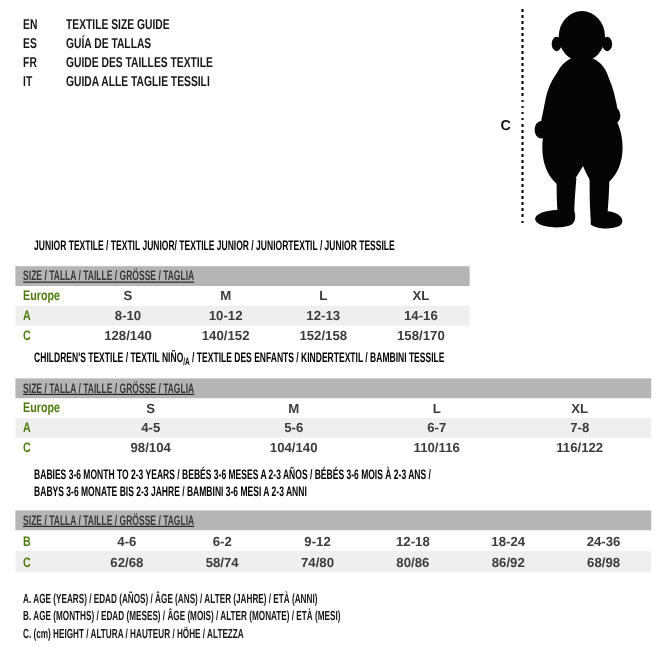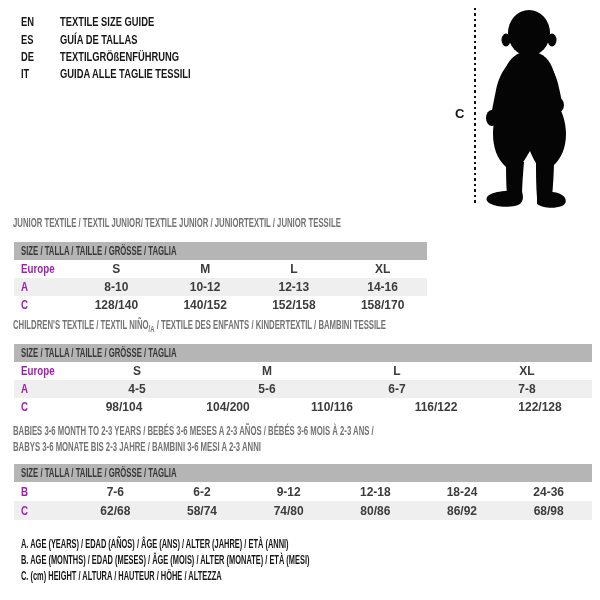--- a/index.html
+++ b/index.html
@@ -17,40 +17,40 @@
   .lang-code,.lang-title{font-size:13px;font-weight:700;color:#161616;}
   .lang-code{width:39px;flex:0 0 39px;}
 
   
   .dash-line{position:absolute;left:474px;top:8px;width:2px;height:198px;
     background:repeating-linear-gradient(to bottom,#111 0 2.5px,transparent 2.5px 5.5px);}
   .figure-label{position:absolute;left:455px;top:106px;font-size:13px;font-weight:700;color:#111;}
   .baby-svg{position:absolute;left:478px;top:8px;}
 
   
-  .t-title{position:absolute;left:13px;font-size:12.5px;font-weight:700;color:#737373;white-space:nowrap;}
+  .t-title{position:absolute;left:31px;font-size:12.5px;font-weight:700;color:#000000;white-space:nowrap;}
   #title1{top:216px;}
   #title2{top:318px;}
   #title3{top:424px;}
   #title3 .tline{height:16px;}
   .subsc{font-size:9.5px;position:relative;top:2.5px;}
 
   
   .size-table{position:absolute;left:14px;}
   #table1{top:242px;width:413px;}
   #table2{top:344px;width:578px;}
   #table3{top:464px;width:578px;}
   .band{height:18px;background:#b5b5b5;display:flex;align-items:center;
-        padding-left:7px;box-sizing:border-box;}
+        padding-left:7px;box-sizing:border-box;text-decoration:underline;}
   .band-text{font-size:12.5px;font-weight:700;color:#383838;}
   .trow{display:flex;height:18px;align-items:center;}
   #table3 .trow{height:19px;}
   .trow.shaded{background:#efefef;}
   .cl{width:58px;flex:0 0 58px;box-sizing:border-box;padding-left:7px;
-      font-size:12.5px;font-weight:700;color:#a21caf;}
+      font-size:12.5px;font-weight:700;color:#4d7c0f;}
   .cv{flex:1;text-align:center;font-size:12px;font-weight:700;color:#3c3c3c;}
 
   
   .footnotes{position:absolute;left:21px;top:537px;}
   .fn{height:16px;font-size:12px;font-weight:700;color:#161616;white-space:nowrap;}
 </style>
 </head>
 <body>
 
 <div class="page">
@@ -58,22 +58,22 @@
   <div class="lang-block">
     <div class="lang-row">
       <span class="lang-code"><span class="cx72">EN</span></span>
       <span class="lang-title"><span class="cx72">TEXTILE SIZE GUIDE</span></span>
     </div>
     <div class="lang-row">
       <span class="lang-code"><span class="cx72">ES</span></span>
       <span class="lang-title"><span class="cx72">GUÍA DE TALLAS</span></span>
     </div>
     <div class="lang-row">
-      <span class="lang-code"><span class="cx72">DE</span></span>
-      <span class="lang-title"><span class="cx72">TEXTILGRÖßENFÜHRUNG</span></span>
+      <span class="lang-code"><span class="cx72">FR</span></span>
+      <span class="lang-title"><span class="cx72">GUIDE DES TAILLES TEXTILE</span></span>
     </div>
     <div class="lang-row">
       <span class="lang-code"><span class="cx72">IT</span></span>
       <span class="lang-title"><span class="cx72">GUIDA ALLE TAGLIE TESSILI</span></span>
     </div>
   </div>
 
   <div class="dash-line"></div>
   <div class="figure-label">C</div>
   <svg class="baby-svg" width="96" height="204" viewBox="0 0 96 204" aria-hidden="true">
@@ -141,38 +141,37 @@
     <div class="trow shaded">
       <span class="cl"><span class="cx78">A</span></span>
       <span class="cv">4-5</span>
       <span class="cv">5-6</span>
       <span class="cv">6-7</span>
       <span class="cv">7-8</span>
     </div>
     <div class="trow">
       <span class="cl"><span class="cx78">C</span></span>
       <span class="cv">98/104</span>
-      <span class="cv">104/200</span>
+      <span class="cv">104/140</span>
       <span class="cv">110/116</span>
       <span class="cv">116/122</span>
-      <span class="cv">122/128</span>
     </div>
   </div>
 
   <div class="t-title" id="title3">
     <div class="tline"><span class="cx62">BABIES 3-6 MONTH TO 2-3 YEARS / BEBÉS 3-6 MESES A 2-3 AÑOS / BÉBÉS 3-6 MOIS À 2-3 ANS /</span></div>
     <div class="tline"><span class="cx62">BABYS 3-6 MONATE BIS 2-3 JAHRE / BAMBINI 3-6 MESI A 2-3 ANNI</span></div>
   </div>
   <div class="size-table" id="table3">
     <div class="band">
       <span class="band-text cx62">SIZE / TALLA / TAILLE / GRÖSSE / TAGLIA</span>
     </div>
     <div class="trow">
       <span class="cl"><span class="cx78">B</span></span>
-      <span class="cv">7-6</span>
+      <span class="cv">4-6</span>
       <span class="cv">6-2</span>
       <span class="cv">9-12</span>
       <span class="cv">12-18</span>
       <span class="cv">18-24</span>
       <span class="cv">24-36</span>
     </div>
     <div class="trow shaded">
       <span class="cl"><span class="cx78">C</span></span>
       <span class="cv">62/68</span>
       <span class="cv">58/74</span>

